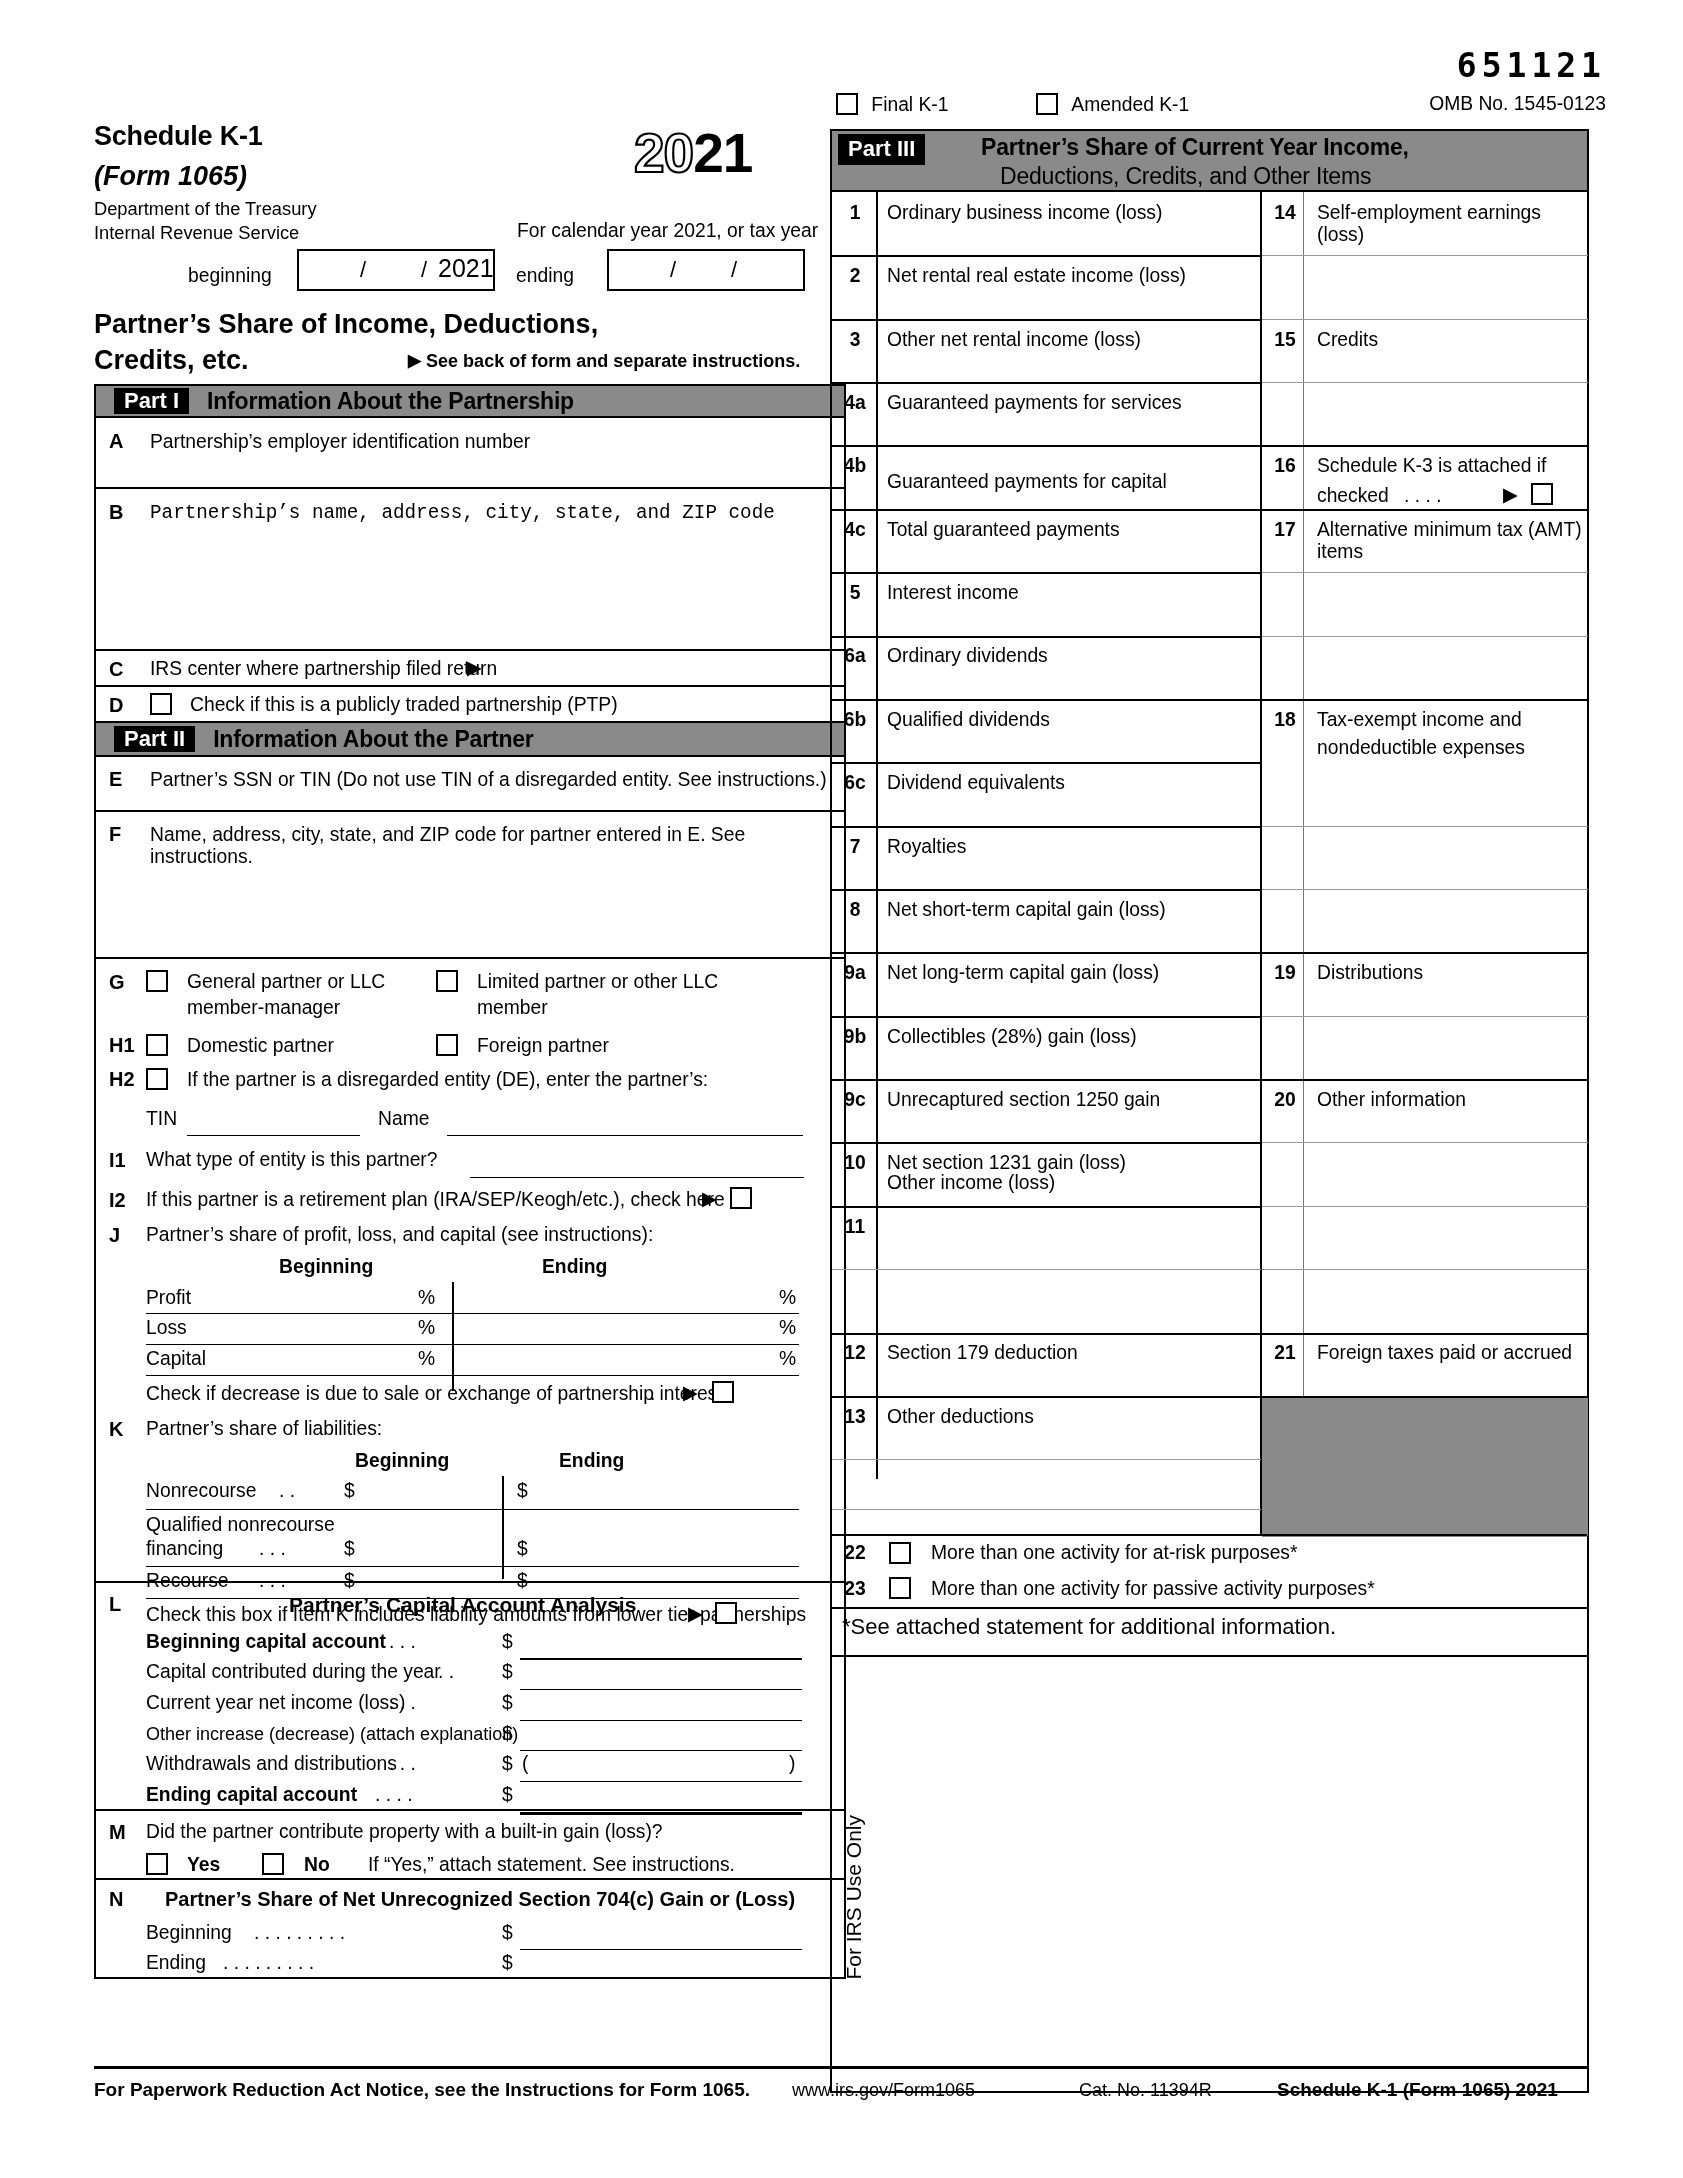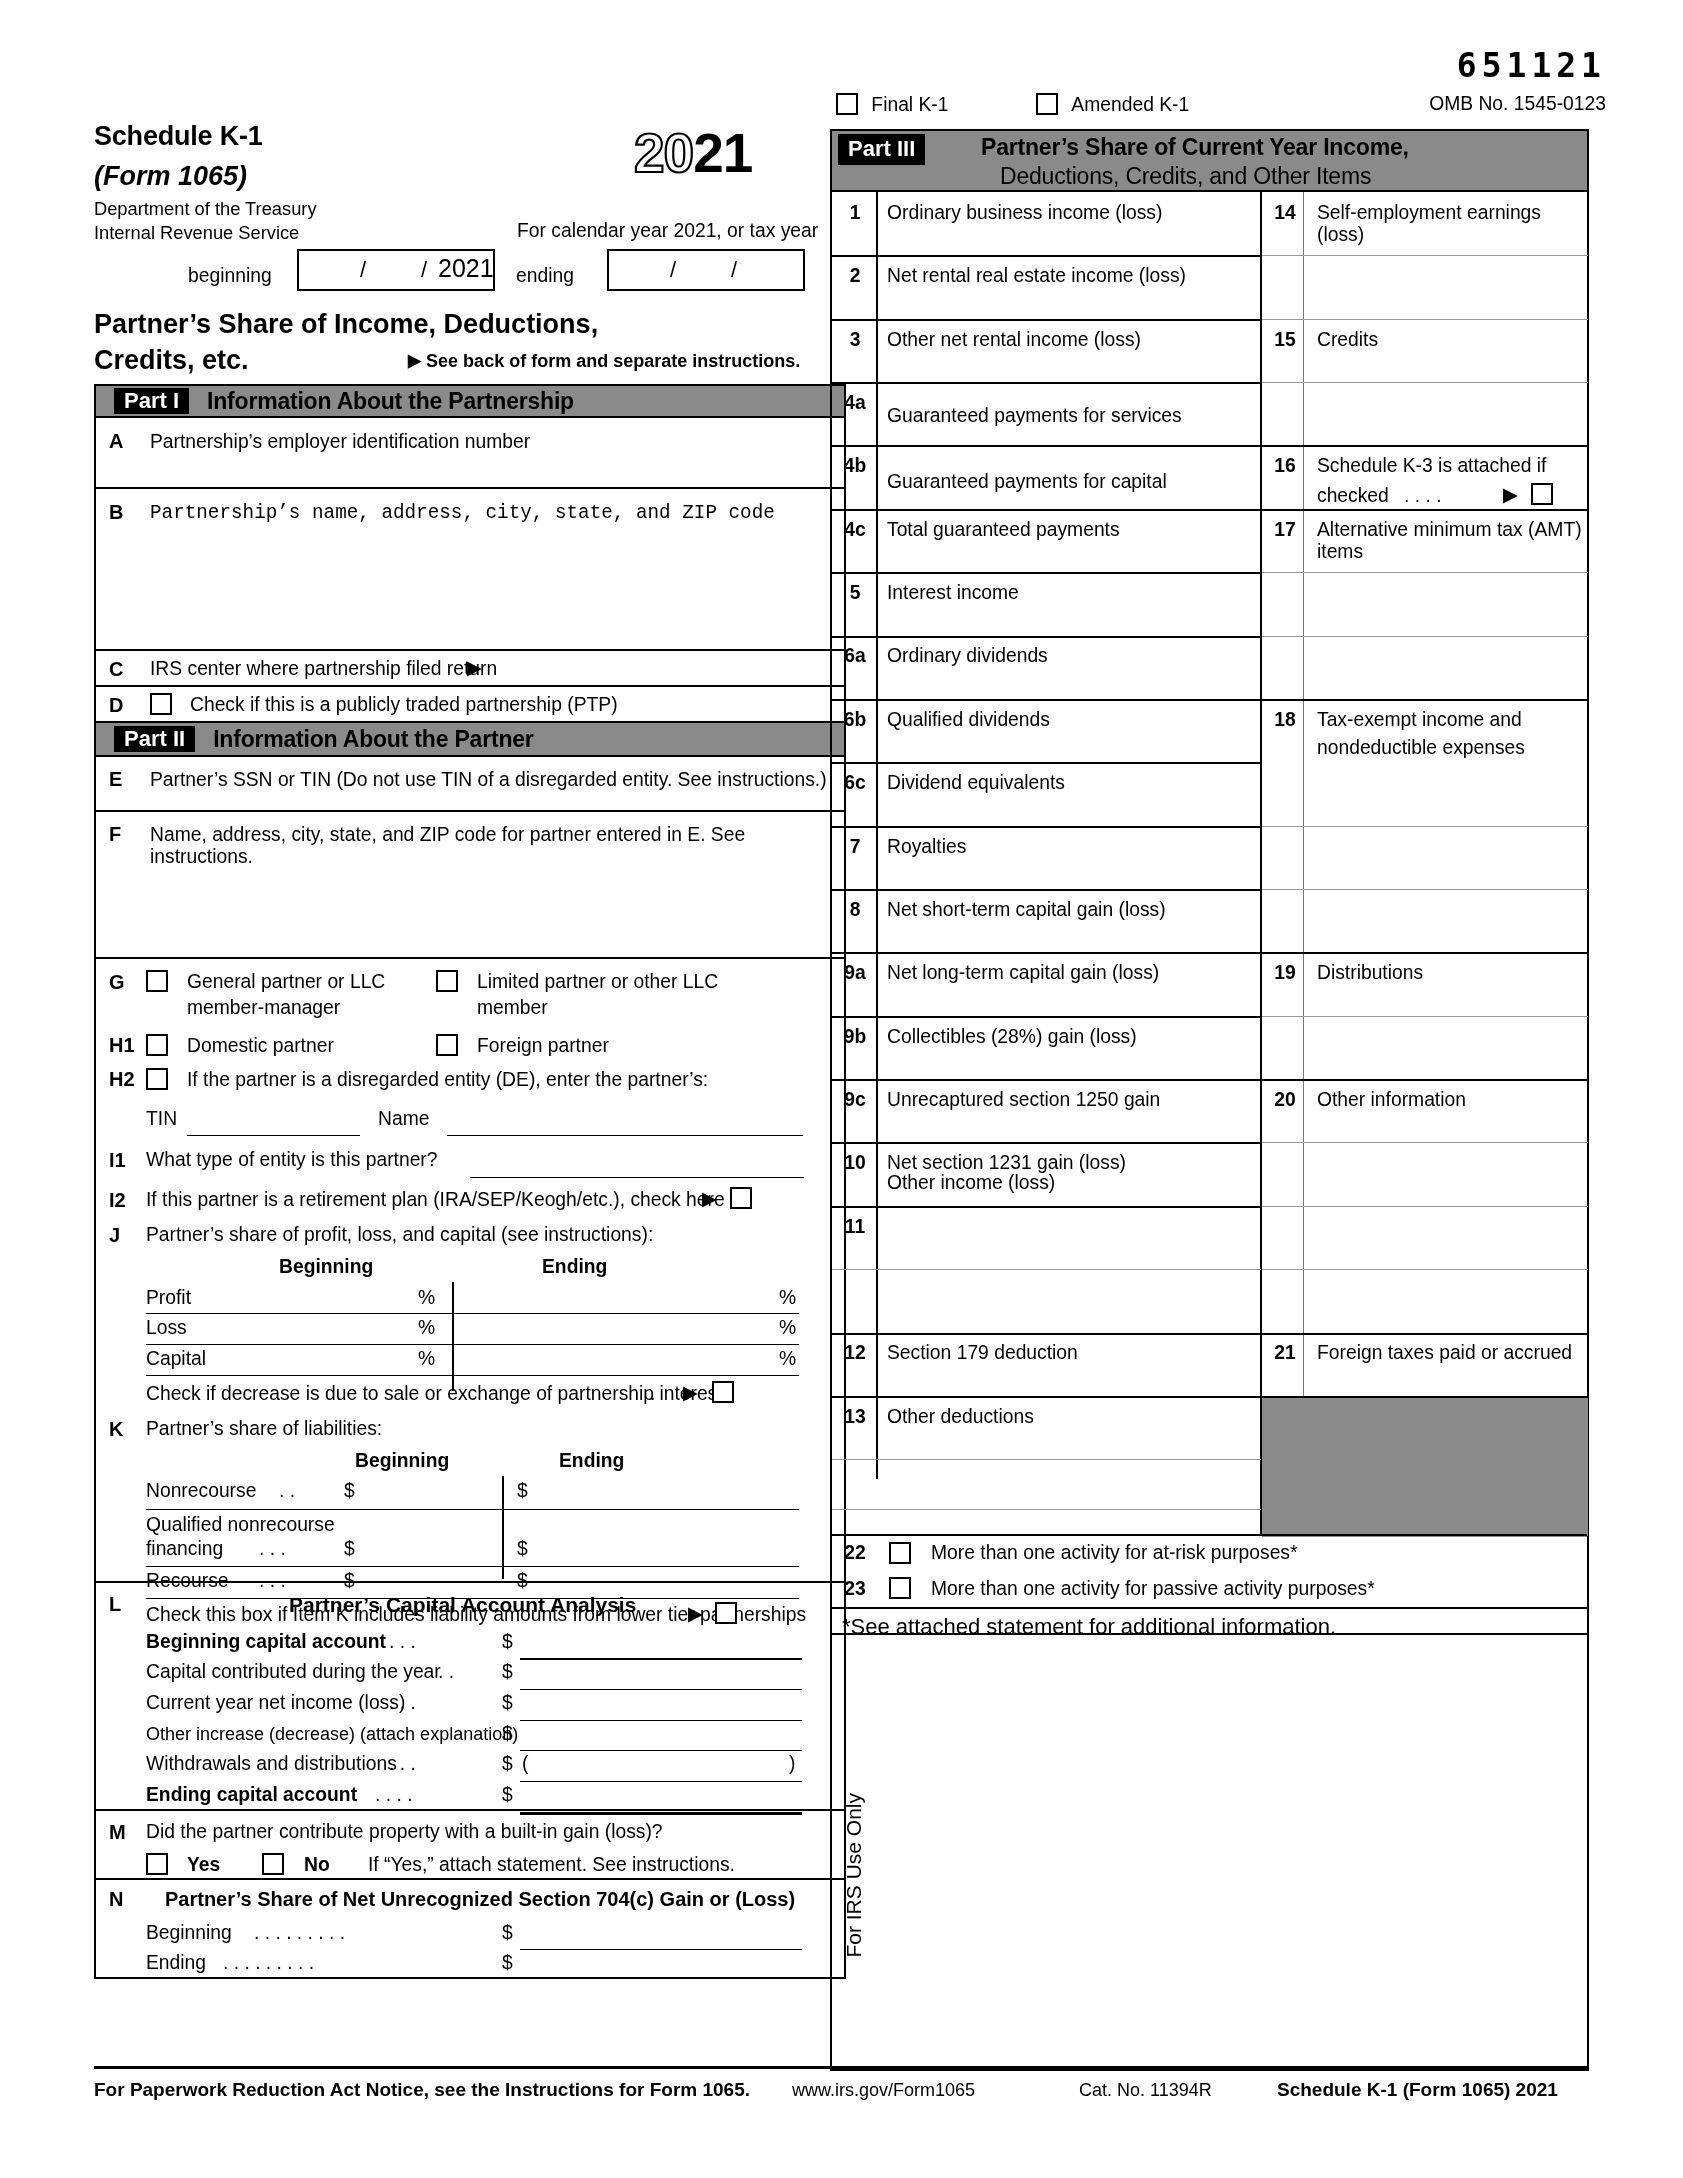--- a/index.html
+++ b/index.html
@@ -388,21 +388,21 @@
 
       <span class="cellnum" style="left:0; top:73px;">2</span>
       <span class="celltxt" style="left:55px; top:73px;">Net rental real estate income (loss)</span>
       <span class="hline" style="left:0; top:127px; width:429px;"></span>
 
       <span class="cellnum" style="left:0; top:137px;">3</span>
       <span class="celltxt" style="left:55px; top:137px;">Other net rental income (loss)</span>
       <span class="hline" style="left:0; top:190px; width:429px;"></span>
 
       <span class="cellnum" style="left:0; top:200px;">4a</span>
-      <span class="celltxt" style="left:55px; top:200px;margin-top:13px;">Guaranteed payments for services</span>
+      <span class="celltxt" style="left:55px; top:200px;">Guaranteed payments for services</span>
       <span class="hline" style="left:0; top:253px; width:429px;"></span>
 
       <span class="cellnum" style="left:0; top:263px;">4b</span>
       <span class="celltxt" style="left:55px; top:263px;margin-top:16px;">Guaranteed payments for capital</span>
       <span class="hline" style="left:0; top:317px; width:429px;"></span>
 
       <span class="cellnum" style="left:0; top:327px;">4c</span>
       <span class="celltxt" style="left:55px; top:327px;">Total guaranteed payments</span>
       <span class="hline" style="left:0; top:380px; width:429px;"></span>
 
@@ -521,21 +521,21 @@
     <div style="position:relative; border:2px solid #000; border-top:none; height:73px;">
       <span class="cellnum" style="left:0; top:6px;">22</span>
       <span class="abs cbox" style="left:57px; top:6px;"></span>
       <span class="celltxt" style="left:99px; top:6px;">More than one activity for at-risk purposes*</span>
 
       <span class="cellnum" style="left:0; top:42px;">23</span>
       <span class="abs cbox" style="left:57px; top:41px;"></span>
       <span class="celltxt" style="left:99px; top:42px;">More than one activity for passive activity purposes*</span>
     </div>
 
-    <div style="position:relative; border:2px solid #000; border-top:none; height:26px;">
+    <div style="position:relative; border:2px solid #000; border-top:none; height:48px;">
       <span class="celltxt" style="left:10px; top:5px; font-size:22px;">*See attached statement for additional information.</span>
     </div>
 
     <div style="position:relative; border:2px solid #000; border-top:none; height:436px;">
       <span class="vert-irs" style="left:10px; top:158px;">For IRS Use Only</span>
     </div>
   </div>
 
   <div class="abs" id="footrule"></div>
   <div class="abs" id="foot1">For Paperwork Reduction Act Notice, see the Instructions for Form 1065.</div>

